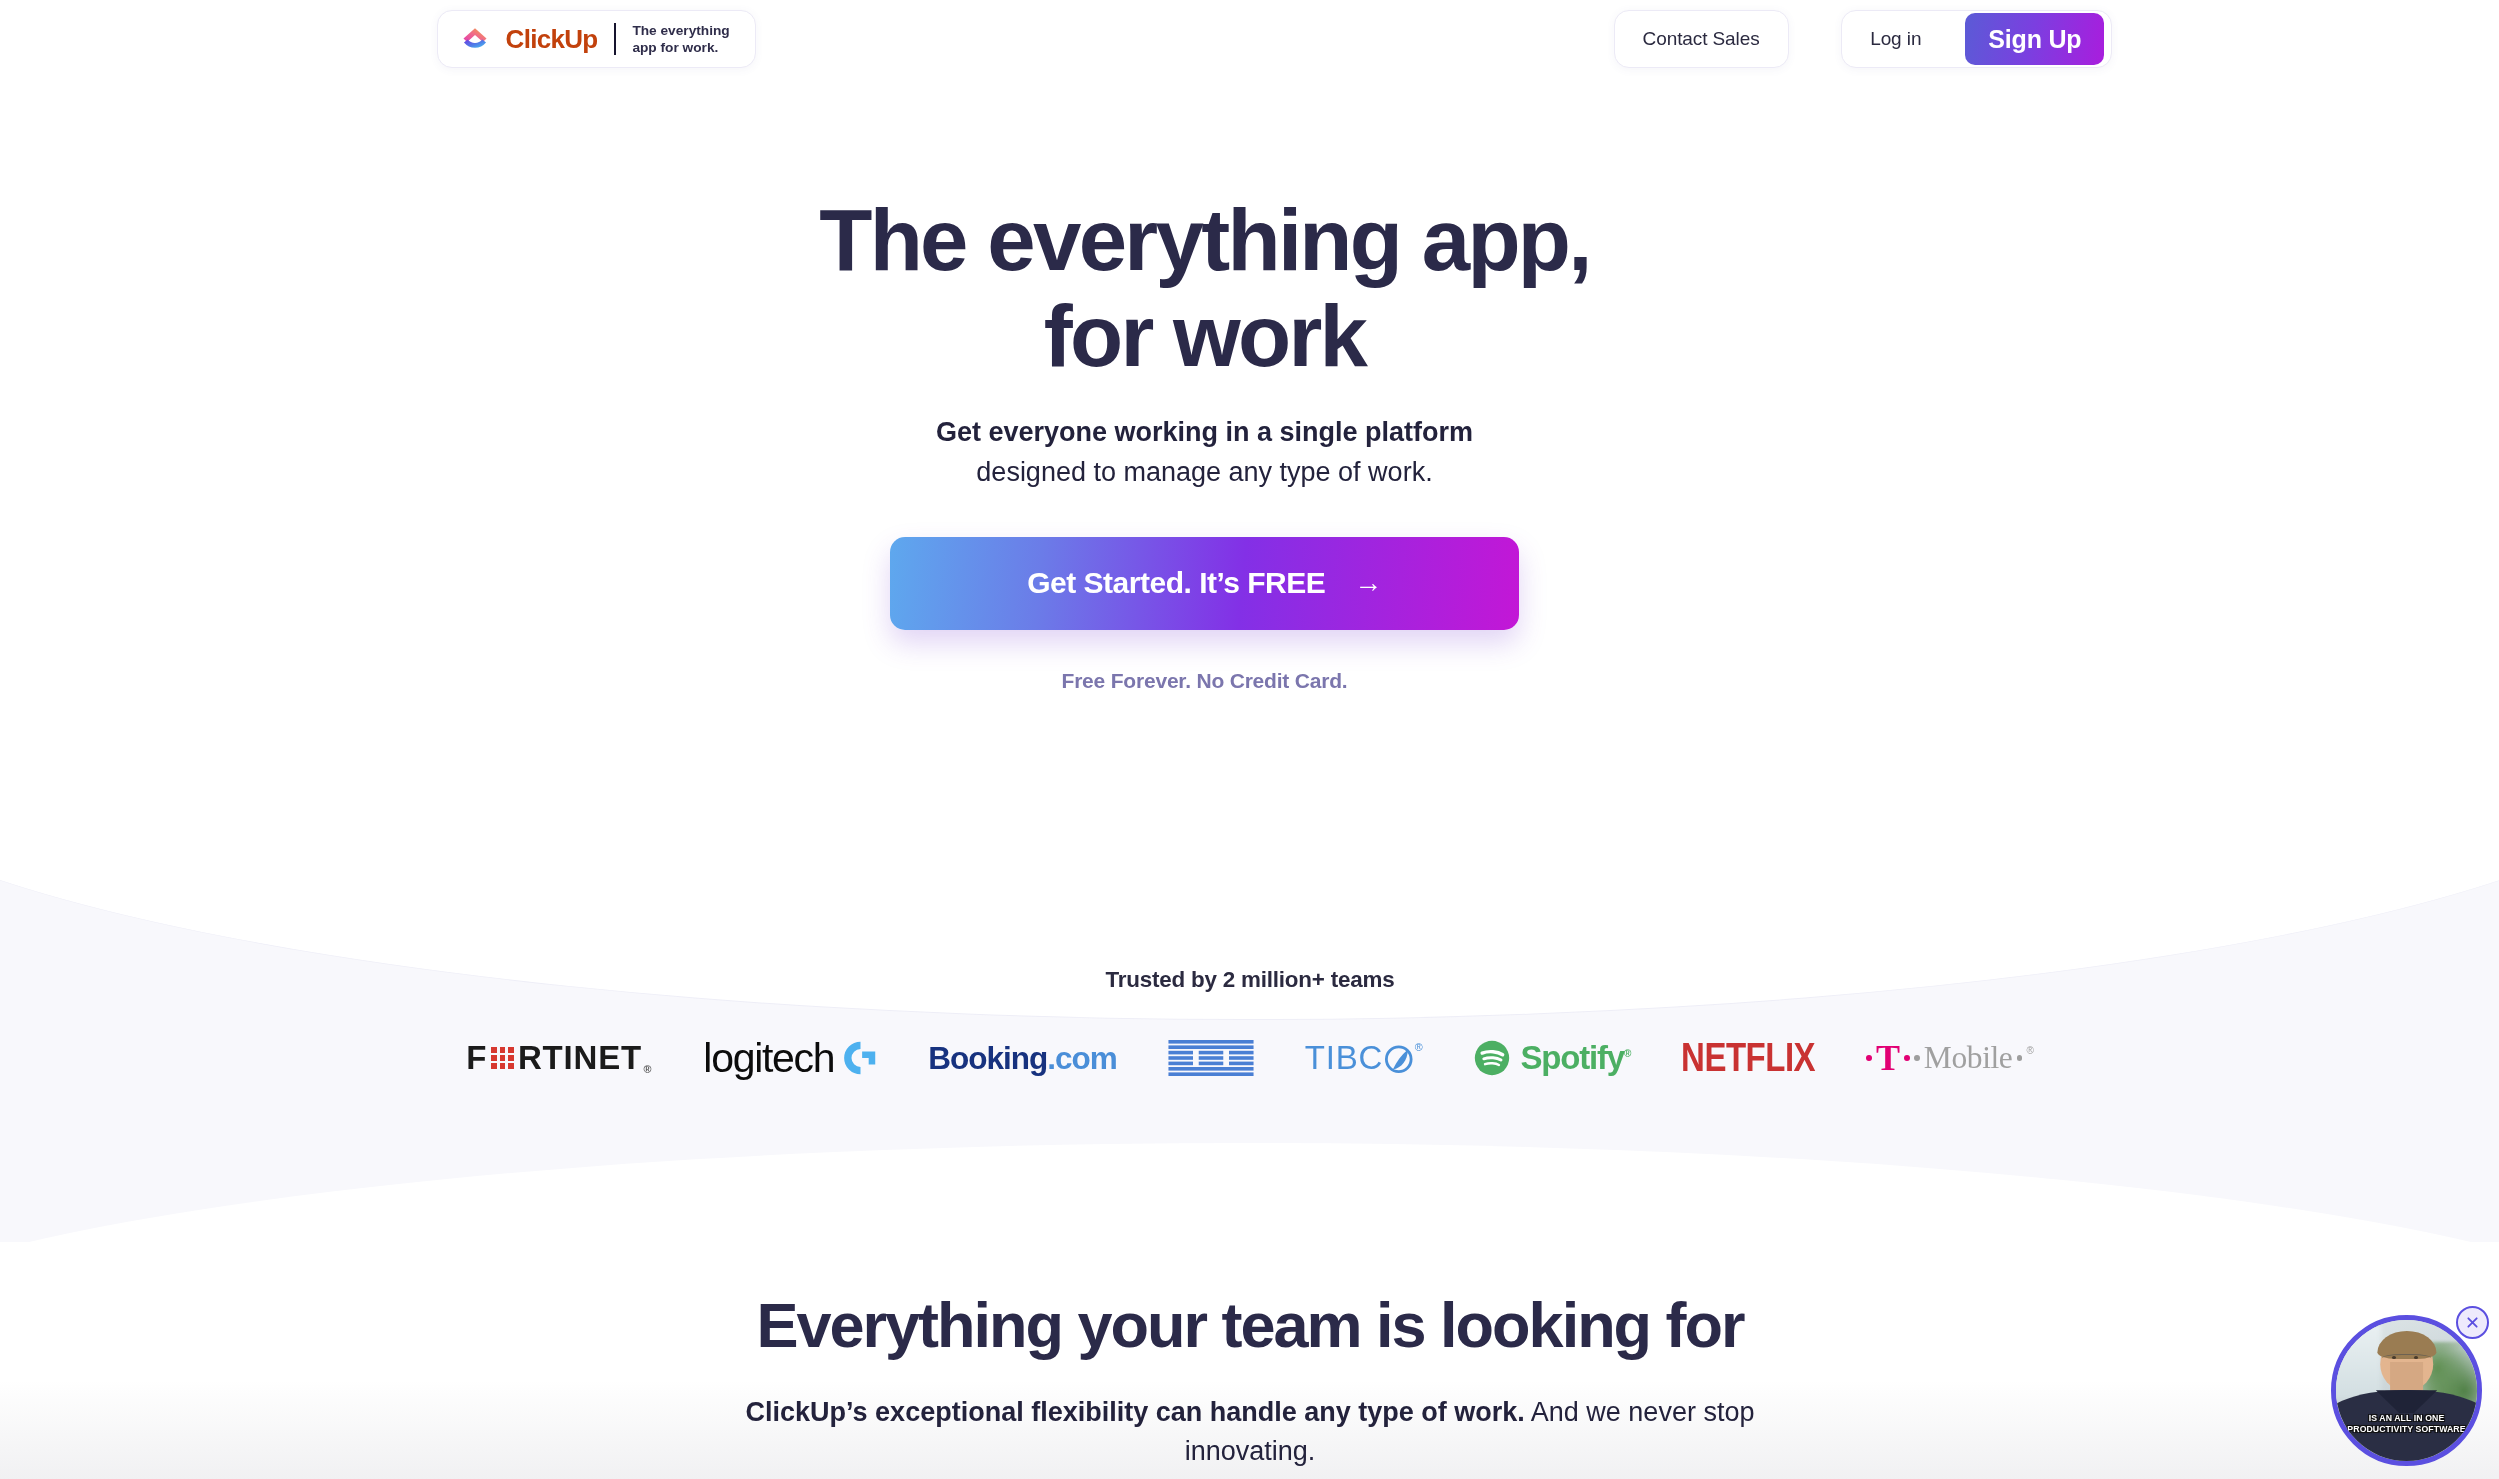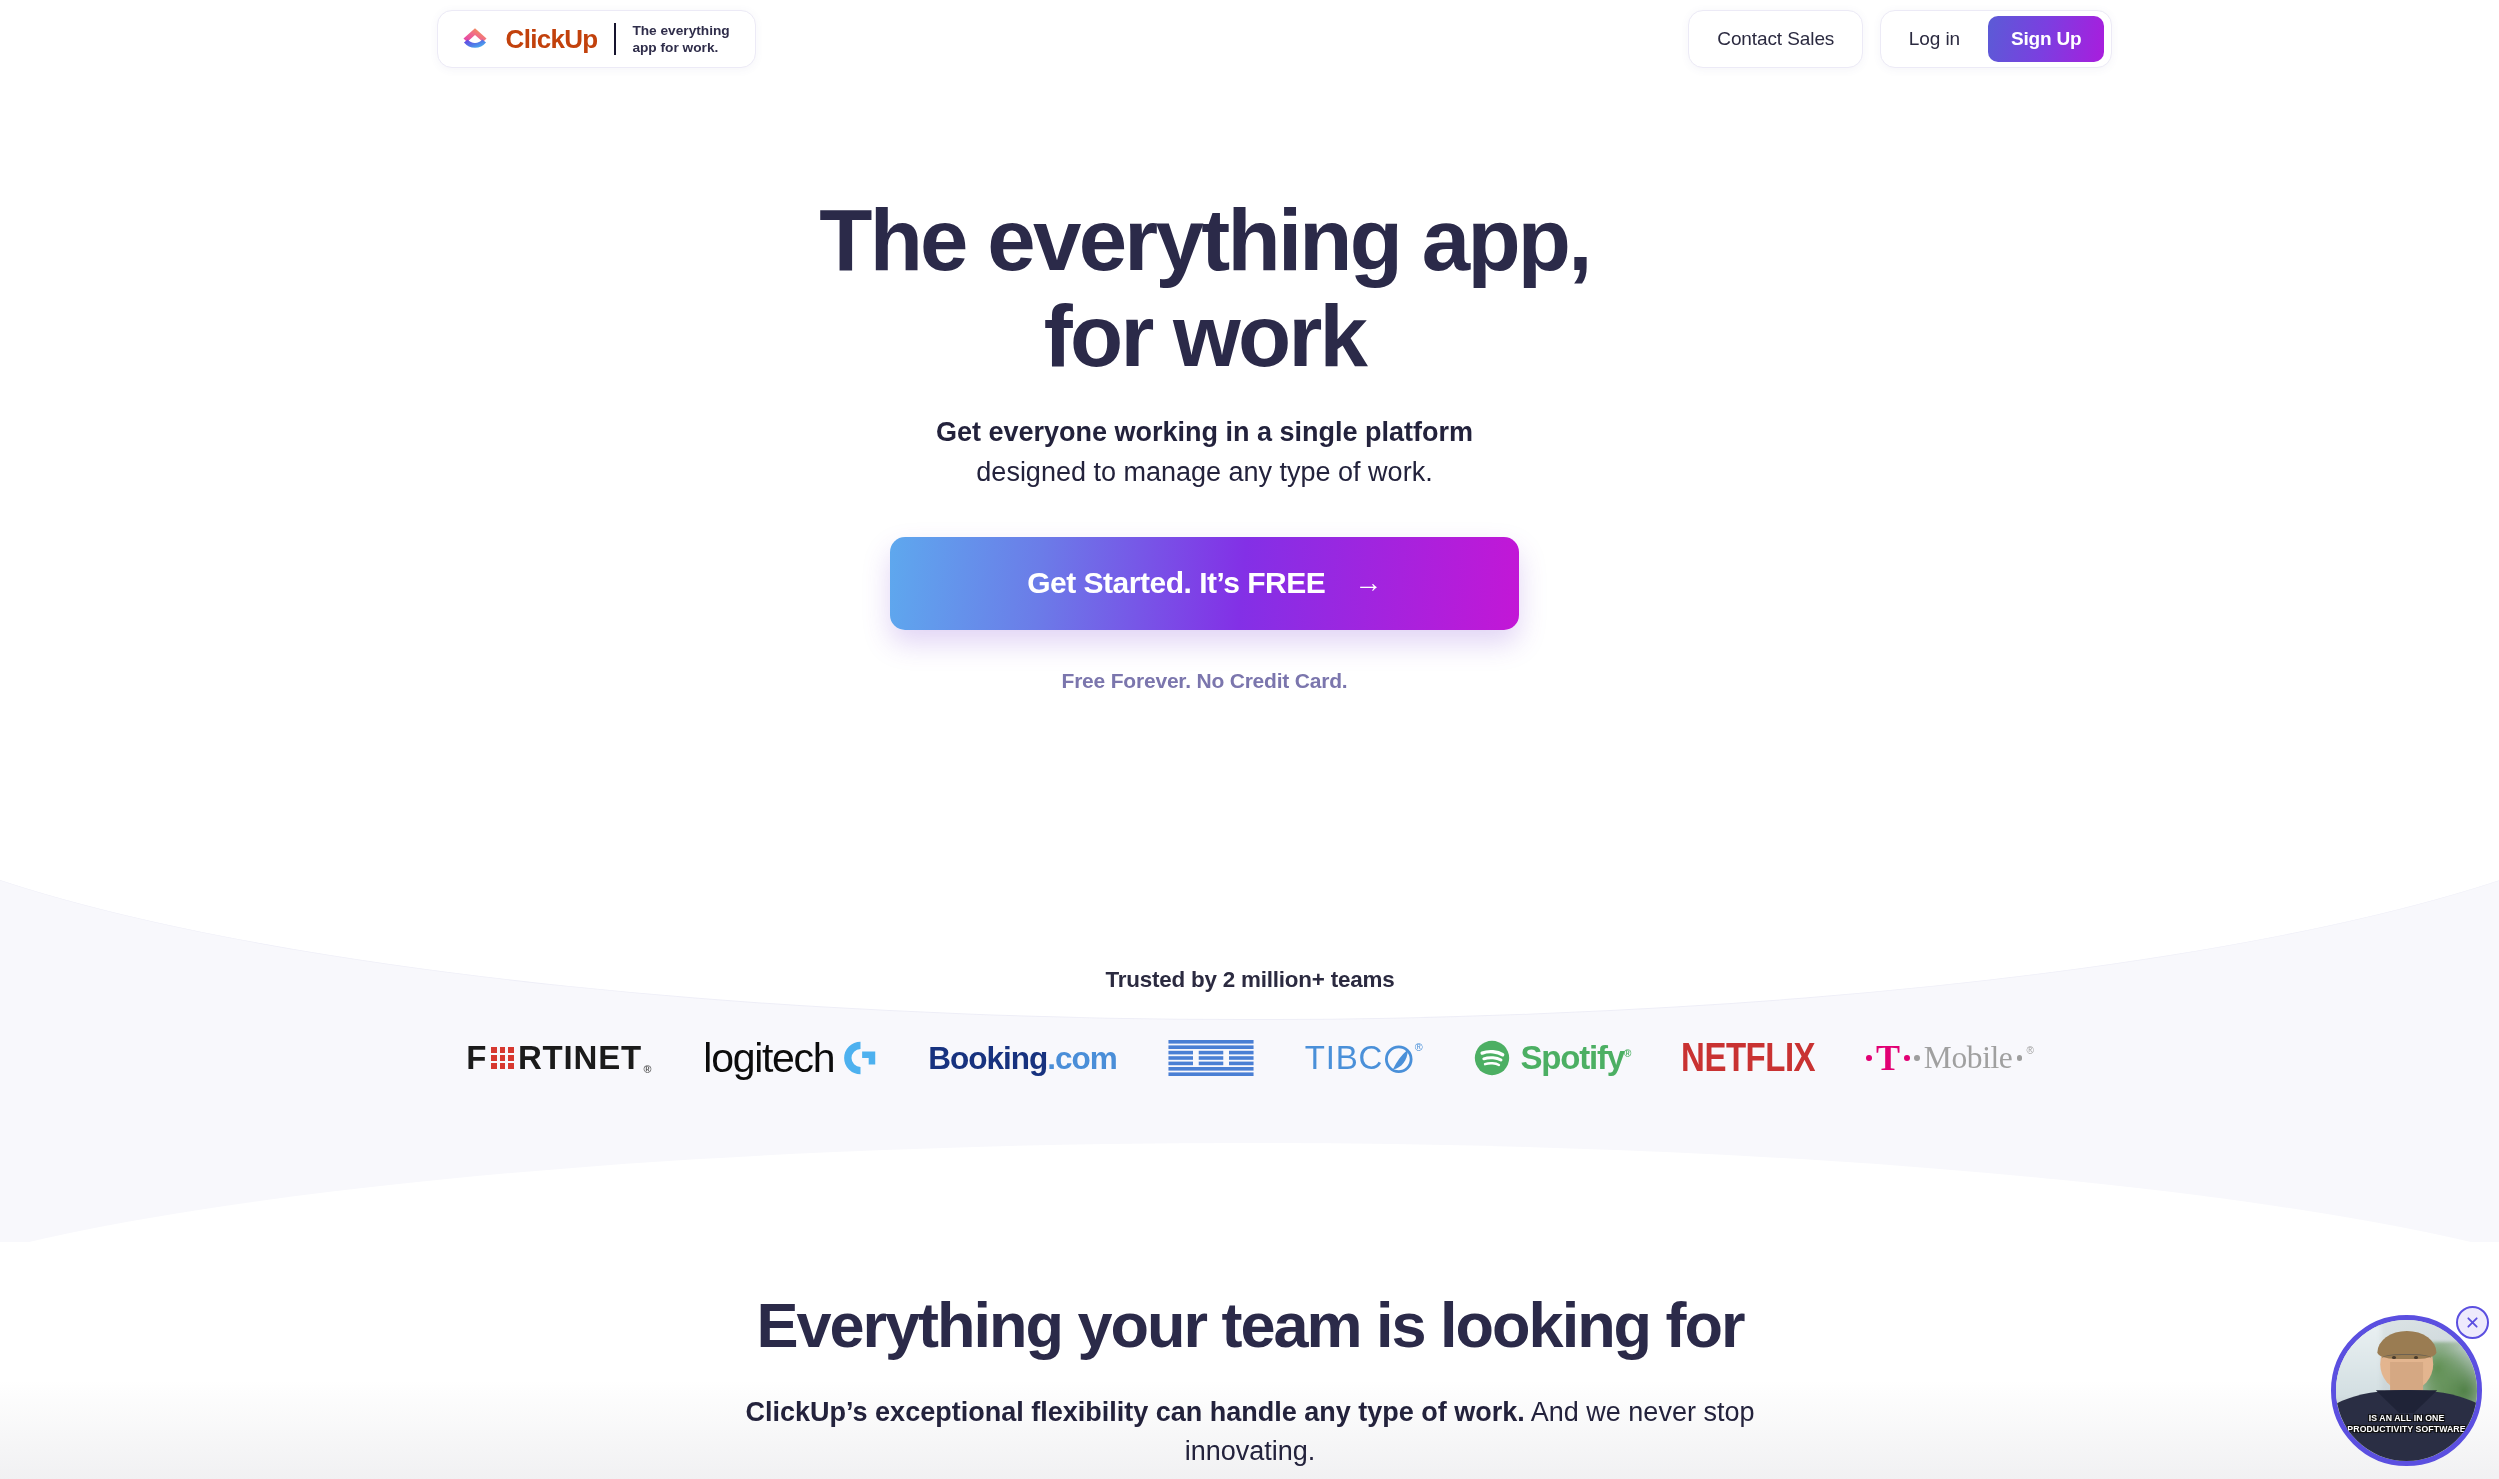--- a/index.html
+++ b/index.html
@@ -108,23 +108,23 @@
     border-radius: 15px;
     box-shadow: 0 1.7px 8.3px rgba(90,80,160,0.06);
     display: flex; align-items: center;
     height: 58px;
   }
   .nav-link {
     font-size: 19px; color: #2b2a40; font-weight: 400;
     padding: 0 28px; white-space: nowrap; cursor: pointer;
     letter-spacing: -0.1px;
   }
-  .pill.login-group { padding: 0 6.6px 0 0; gap: 0; }
+  .pill.login-group { padding: 0 6.6px 0 0; gap: 16px; margin-left: 36px; }
   .signup-btn {
-    font-size: 19px; font-weight: 800; color: #ffffff;
+    font-size: 25px; font-weight: 800; color: #ffffff;
     background: linear-gradient(100deg, #5b5bd6 0%, #7b3fe0 48%, #a91ddd 100%);
     border: none; border-radius: 10px;
     padding: 11.6px 23px; cursor: pointer;
     font-family: inherit; white-space: nowrap;
     letter-spacing: -0.2px;
   }
 
   
   .hero {
     position: absolute; left: 0; top: 0; width: 2409px;

